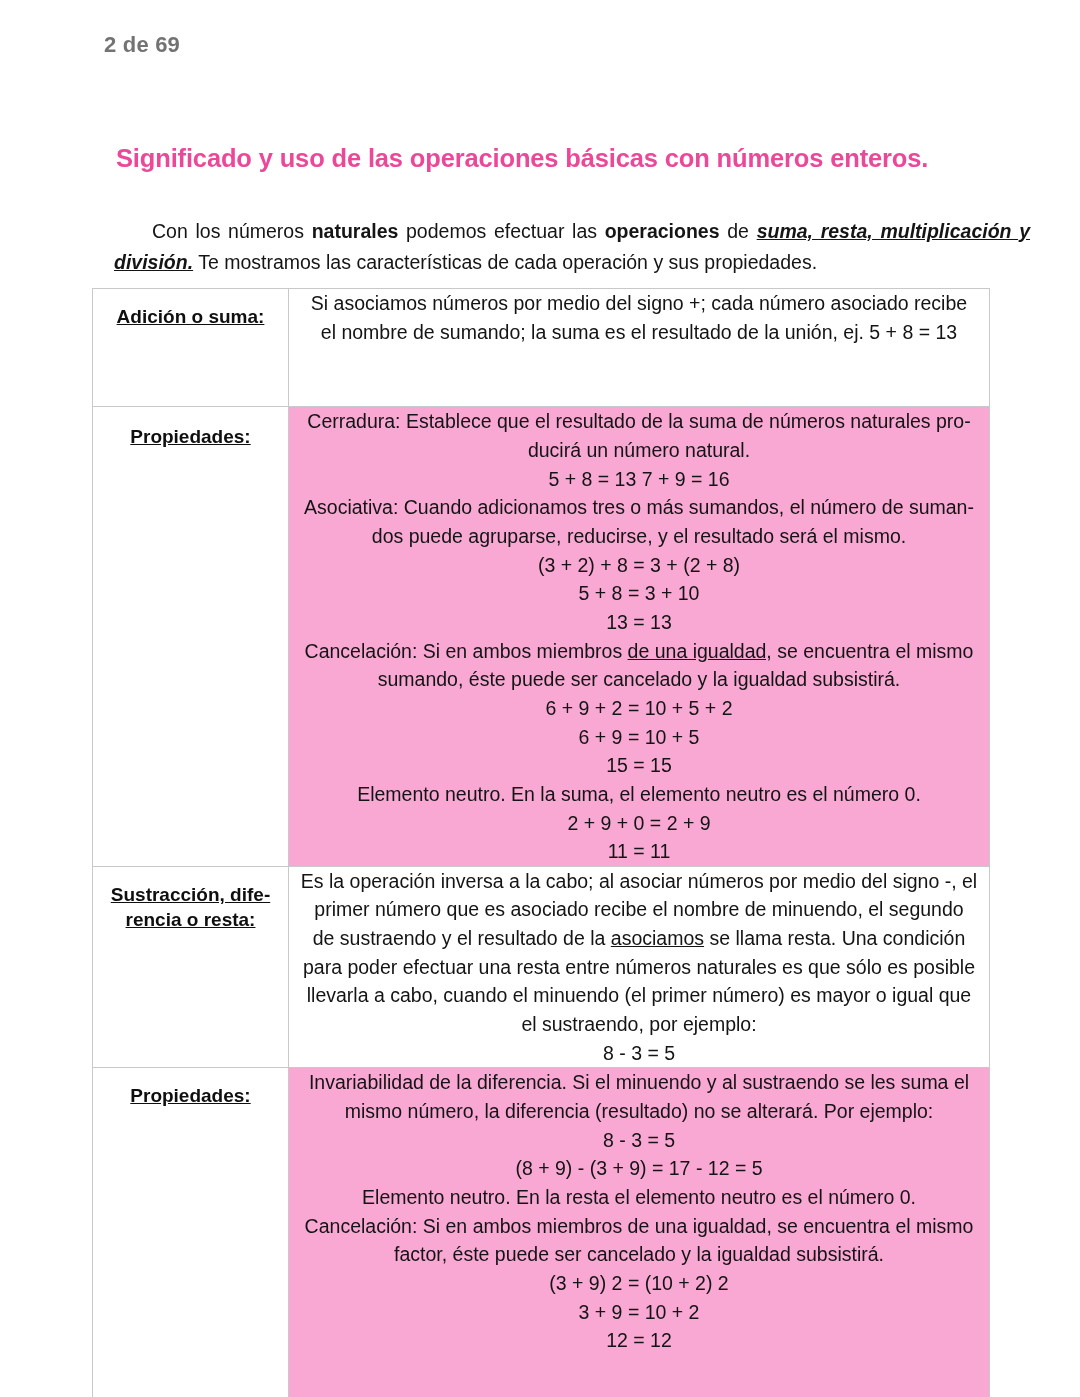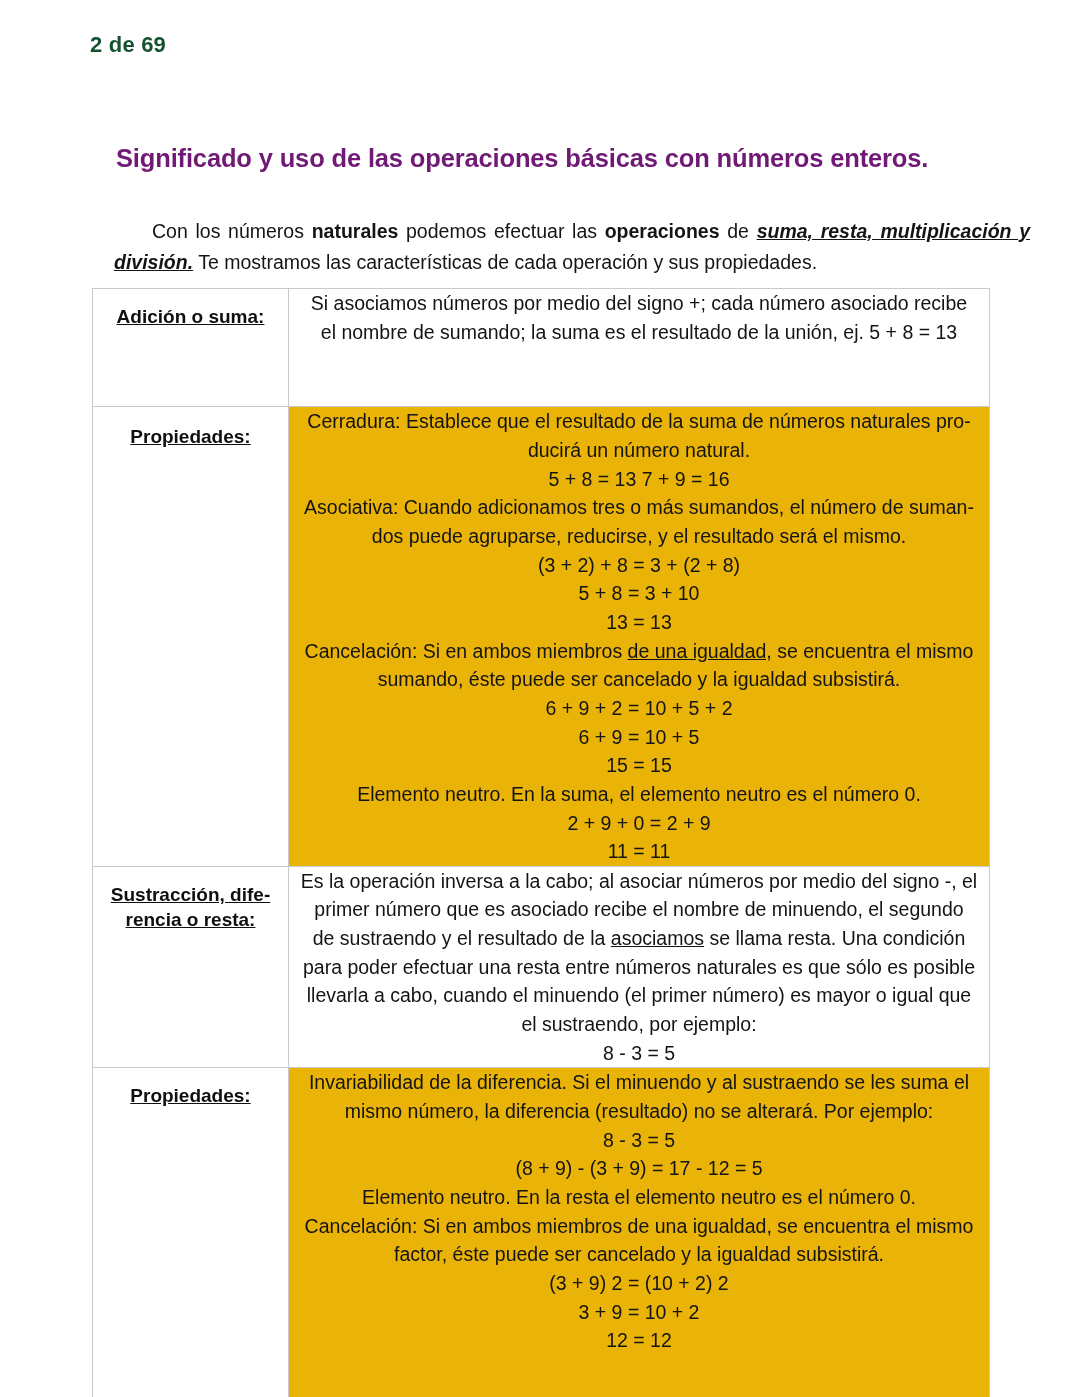--- a/index.html
+++ b/index.html
@@ -21,37 +21,37 @@
     position: relative;
     width: 1080px;
     height: 1397px;
     box-sizing: border-box;
     padding: 0;
   }
 
   
   .page-number {
     position: absolute;
-    left: 90px;
+    left: 104px;
     top: 32px;
     font-size: 22px;
     font-weight: bold;
     letter-spacing: 0.2px;
-    color: #14532d;
+    color: #737373;
   }
 
   
   .doc-title {
     position: absolute;
     left: 116px;
     top: 126px;
     width: 880px;
     font-size: 25.5px;
     font-weight: bold;
-    color: #701a75;
+    color: #ec4899;
     letter-spacing: -0.15px;
     line-height: 1.2;
   }
 
   
   .intro {
     position: absolute;
     left: 82px;
     top: 196px;
     width: 916px;
@@ -96,21 +96,21 @@
   }
   .col-body {
     background: #ffffff;
     font-size: 19.5px;
     line-height: 1.47;
     padding: 12px 18px 14px 18px;
     text-align: center;
     color: #141414;
     margin-top: 40px;
   }
-  .col-body.shaded { background: #eab308; }
+  .col-body.shaded { background: #f9a8d4; }
   .col-body p { margin: 0; }
   .col-body u { text-decoration: underline; text-align: center; }
 
   .row-adicion .col-label { padding-top: 16px; }
   .row-adicion .col-body { padding-bottom: 60px; }
   .row-propiedades-1 .col-label { padding-top: 18px; }
   .row-sustraccion .col-label { padding-top: 16px; }
   .row-propiedades-2 .col-label { padding-top: 16px; }
   .row-propiedades-2 .col-body { padding-bottom: 46px; }
 </style>

